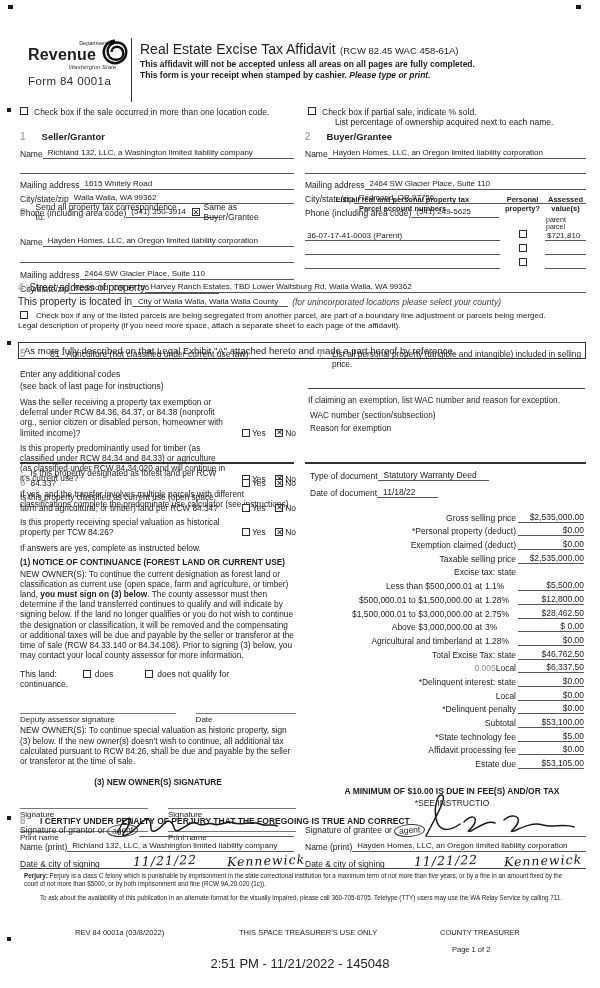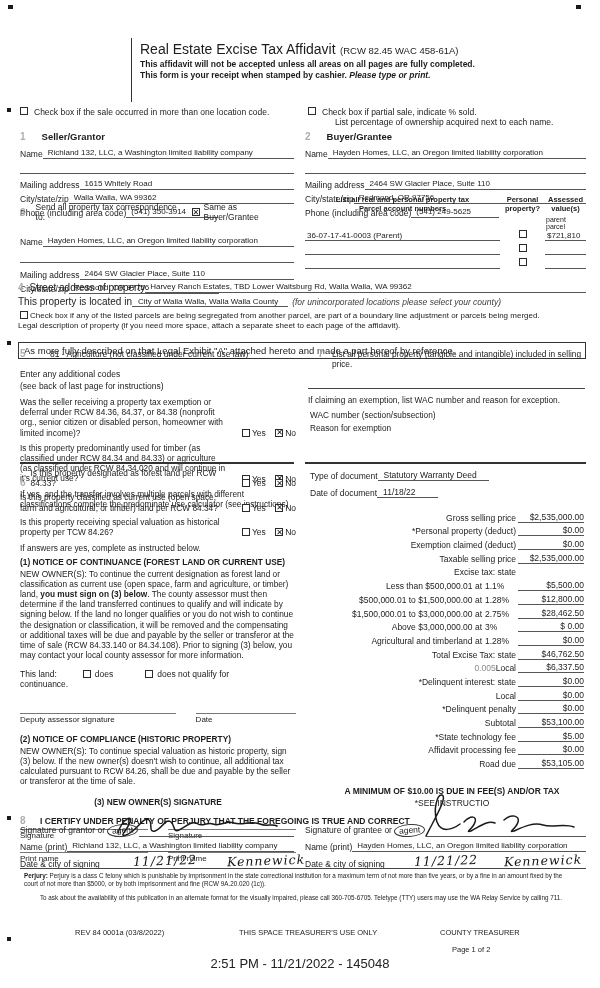--- a/index.html
+++ b/index.html
@@ -49,20 +49,33 @@
 
 <div class="page">
 
   <div class="mark abs" style="left:8px;top:5px"></div>
   <div class="mark abs" style="left:576px;top:5px"></div>
   <div class="mark abs" style="left:7px;top:108px;width:4px"></div>
   <div class="mark abs" style="left:7px;top:341px;width:4px"></div>
   <div class="mark abs" style="left:7px;top:816px;width:4px"></div>
   <div class="mark abs" style="left:7px;top:937px;width:4px"></div>
 
+  <div class="abs" style="left:28px;top:40px;width:102px">
+    <div style="font-size:5.5px;text-align:right;padding-right:16px">Department of</div>
+    <div style="position:relative">
+      <span style="font-size:16px;font-weight:bold;letter-spacing:0.2px">Revenue</span>
+      <span class="abs" style="left:74px;top:-7px">
+        <svg width="26" height="26" viewBox="0 0 30 30">
+            <path d="M15 2 A13 13 0 1 0 28 15 C28 8.5 23.5 4 17 4 C10.5 4 6.5 8.5 6.5 14.5 C6.5 20.5 11 24 16 24 C21 24 24.5 20.8 24.5 16.3 C24.5 11.8 21 9 17.3 9 C13.6 9 11 11.7 11 15" fill="none" stroke="#111" stroke-width="2.8"></path>
+          </svg>
+      </span>
+    </div>
+    <div style="font-size:6px;font-style:italic;text-align:right;padding-right:14px;color:#333">Washington State</div>
+    <div style="font-size:11.5px;color:#2b2b2b;margin-top:5px;letter-spacing:0.4px">Form 84 0001a</div>
+  </div>
   <div class="vline abs" style="left:131px;top:38px;height:64px"></div>
 
   <div class="abs" style="left:140px;top:40px;width:450px">
     <div style="white-space:nowrap">
       <span style="font-size:14px;font-weight:normal">Real Estate Excise Tax Affidavit</span>
       <span style="font-size:9.5px">(RCW 82.45 WAC 458-61A)</span>
     </div>
     <div class="t85 b" style="margin-top:1px">This affidavit will not be accepted unless all areas on all pages are fully completed.</div>
     <div class="t85 b" style="margin-top:1px">
       <span>This form is your receipt when stamped by cashier.</span>
@@ -183,21 +196,21 @@
     <div class="field">
       <span class="secnum">4</span>
       <span class="t10" style="margin-left:6px;white-space:nowrap">Street address of property</span>
       <span class="fval">Harvey Ranch Estates, TBD Lower Waitsburg Rd, Walla Walla, WA 99362</span>
     </div>
     <div class="field" style="margin-top:3px">
       <span class="t10" style="white-space:nowrap">This property is located in</span>
       <span class="u t8" style="padding:0 10px 0 6px;white-space:nowrap">City of Walla Walla, Walla Walla County</span>
       <span class="t85 i" style="color:#3d3d3d;padding-left:4px;white-space:nowrap">(for unincorporated locations please select your county)</span>
     </div>
-    <div class="t8" style="margin-top:4px;display:flex;gap:2px;align-items:flex-start">
+    <div class="t8" style="margin-top:4px;display:flex;gap:8px;align-items:flex-start">
       <span class="cb" style="margin-left:2px"></span>
       <span>Check box if any of the listed parcels are being segregated from another parcel, are part of a boundary line adjustment or parcels being merged.</span>
     </div>
     <div class="t8" style="margin-top:1px">Legal description of property (if you need more space, attach a separate sheet to each page of the affidavit).</div>
     <div style="border:1px solid #333;font-size:9.5px;padding:2px 5px;margin-top:12px">As more fully described on that Legal Exhibit "A" attached hereto and made a part hereof by reference.</div>
   </div>
 
   <div class="abs" style="left:20px;top:343px;width:276px">
     <div>
       <span class="secnum">5</span>
@@ -273,21 +286,20 @@
     <div class="sigline" style="margin-top:24px">
       <div style="flex:1.55">
         <div class="hline" style="background:#777"></div>
         <div class="t8" style="margin-top:1px">Deputy assessor signature</div>
       </div>
       <div>
         <div class="hline" style="background:#777"></div>
         <div class="t8" style="margin-top:1px">Date</div>
       </div>
     </div>
-    <div class="t83 b" style="margin-top:10px">(2) NOTICE OF COMPLIANCE (HISTORIC PROPERTY)</div>
     <div class="t83" style="margin-top:1px">NEW OWNER(S): To continue special valuation as historic property, sign (3) below. If the new owner(s) doesn't wish to continue, all additional tax calculated pursuant to RCW 84.26, shall be due and payable by the seller or transferor at the time of sale.</div>
     <div class="t83 b" style="margin-top:11px;text-align:center">(3) NEW OWNER(S) SIGNATURE</div>
     <div class="sigline" style="margin-top:21px">
       <div>
         <div class="hline" style="background:#777"></div>
         <div class="t8" style="margin-top:1px">Signature</div>
       </div>
       <div>
         <div class="hline" style="background:#777"></div>
         <div class="t8" style="margin-top:1px">Signature</div>
@@ -388,21 +400,21 @@
       </div>
     <div class="taxrow">
         <span class="tlabel">*State technology fee</span>
         <span class="tval">$5.00</span>
       </div>
     <div class="taxrow">
         <span class="tlabel">Affidavit processing fee</span>
         <span class="tval">$0.00</span>
       </div>
     <div class="taxrow">
-        <span class="tlabel">Road due</span>
+        <span class="tlabel">Estate due</span>
         <span class="tval">$53,105.00</span>
       </div>
   </div>
 
   <div class="abs" style="left:318px;top:786px;width:268px;text-align:center">
     <div class="t85 b">A MINIMUM OF $10.00 IS DUE IN FEE(S) AND/OR TAX</div>
     <div class="t85" style="margin-top:2px">*SEE INSTRUCTIO</div>
   </div>
 
   <div class="abs" style="left:20px;top:810px">

